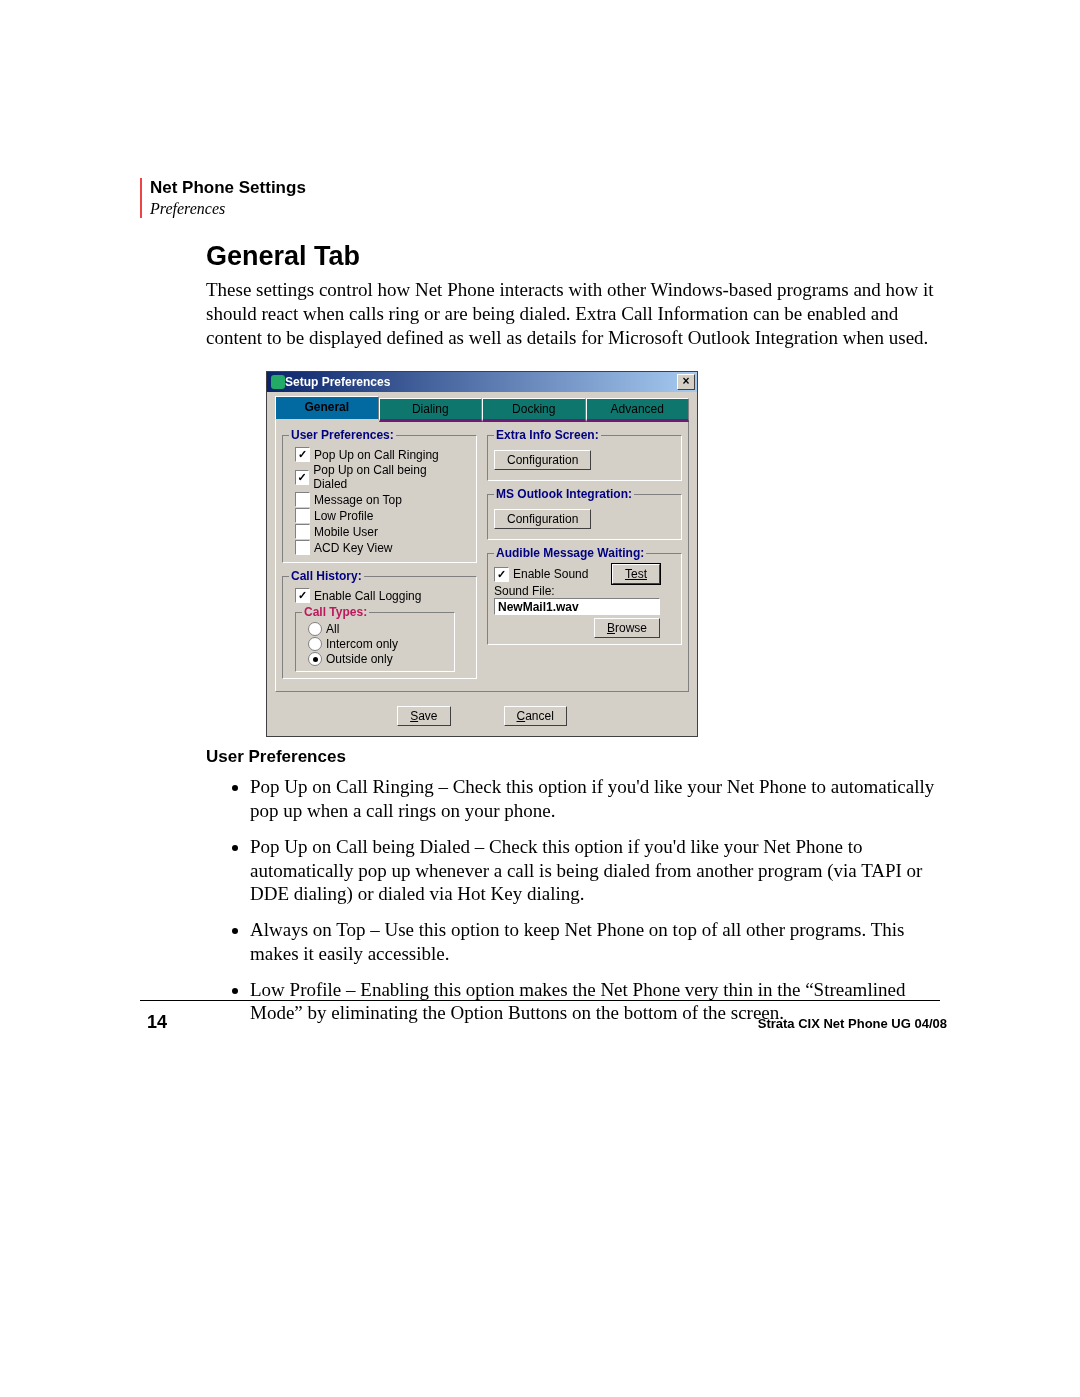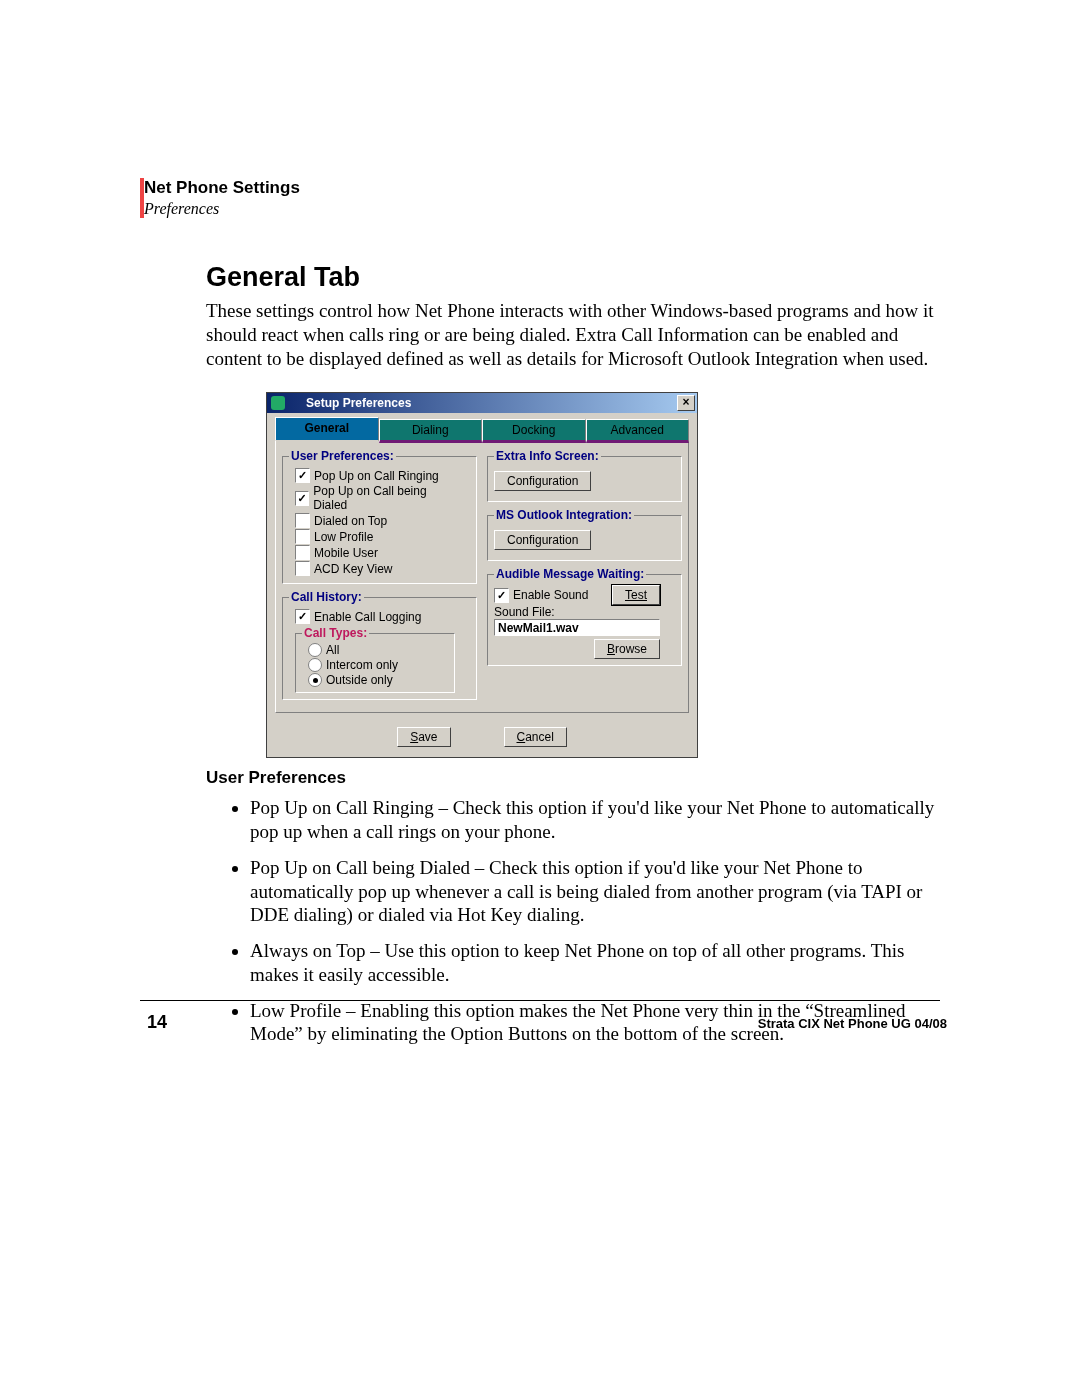--- a/index.html
+++ b/index.html
@@ -12,22 +12,23 @@
     height: 1397px;
     position: relative;
   }
   .page {
     position: absolute;
     left: 140px;
     top: 178px;
     width: 800px;
   }
   .header-section {
-    border-left: 4px solid #ef4444;
-    margin-bottom: 44px;
+    border-left: 2px solid #ef4444;
+    padding-left: 8px;
+    margin-bottom: 23px;
     font-family: Arial, Helvetica, sans-serif;
   }
   .header-title {
     font-weight: bold;
     font-size: 17px;
   }
   .header-sub {
     font-style: italic;
     font-size: 16px;
     font-family: "Times New Roman", serif;
@@ -75,21 +76,21 @@
     height: 20px;
     background: linear-gradient(to right, #0a246a, #a6caf0);
     color: #fff;
     display: flex;
     align-items: center;
     justify-content: space-between;
     padding: 0 2px 0 4px;
     font-weight: bold;
     font-size: 12px;
   }
-  .titlebar .tsec { display:flex; align-items:center; gap:21px;}
+  .titlebar .tsec { display:flex; align-items:center; gap:0;}
   .titlebar .ticon {
     width:14px;height:14px;background:#2a6; border-radius:3px;
     display:inline-block;
   }
   .closebox {
     width:16px;height:14px;background:#d4d0c8;
     border:1px solid #fff;border-right-color:#404040;border-bottom-color:#404040;
     text-align:center;font-weight:bold;font-family:Arial;font-size:12px;
     line-height:12px;color:#000;
   }
@@ -237,21 +238,21 @@
             <div class="chk-row">
                 <span class="chk">✓</span>
                 <span>Pop Up on Call Ringing</span>
               </div>
             <div class="chk-row">
                 <span class="chk">✓</span>
                 <span>Pop Up on Call being Dialed</span>
               </div>
             <div class="chk-row">
                 <span class="chk"></span>
-                <span>Dialed on Top</span>
+                <span>Message on Top</span>
               </div>
             <div class="chk-row">
                 <span class="chk"></span>
                 <span>Low Profile</span>
               </div>
             <div class="chk-row">
                 <span class="chk"></span>
                 <span>Mobile User</span>
               </div>
             <div class="chk-row">

